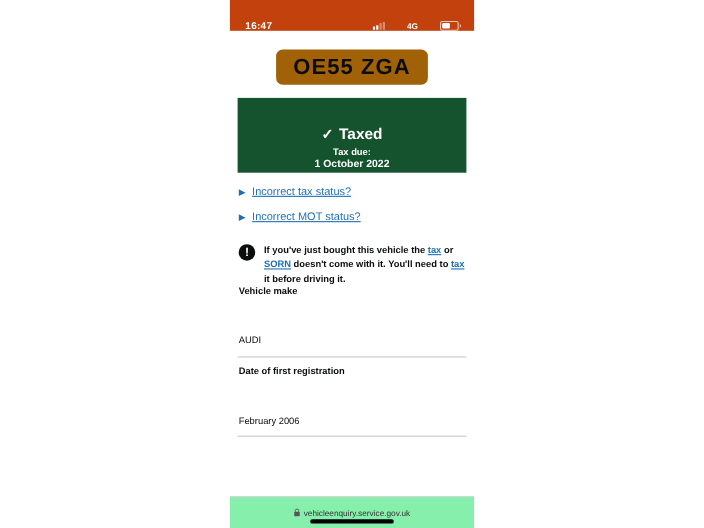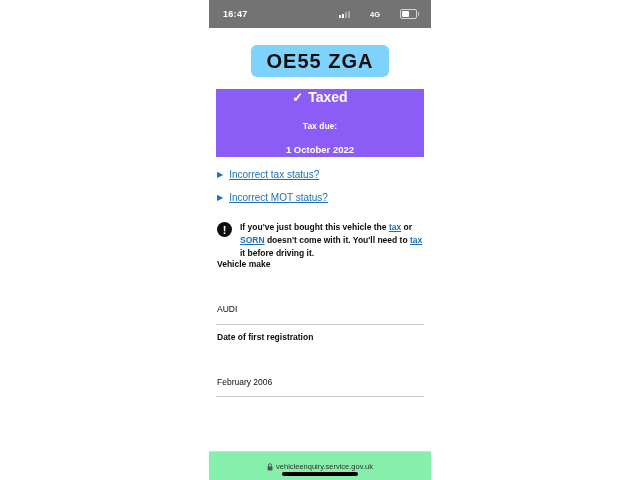--- a/index.html
+++ b/index.html
@@ -1,43 +1,43 @@
 <!DOCTYPE html>
 <html><head>
 <meta charset="utf-8">
 <style>
   html,body{margin:0;padding:0;background:#ffffff;}
   body{width:640px;height:480px;position:relative;overflow:hidden;
        font-family:"Liberation Sans", sans-serif;color:#0b0c0c;}
   .phone{position:absolute;left:209px;top:0;width:222px;height:480px;background:#ffffff;}
 
   
-  .status-bar{height:28px;background:#737373;display:flex;align-items:center;
+  .status-bar{height:28px;background:#c2410c;display:flex;align-items:flex-end;
               justify-content:space-between;padding:0 14px;box-sizing:border-box;}
   .sb-time{color:#fff;font-size:9px;font-weight:bold;letter-spacing:.3px;}
   .sb-right{display:flex;align-items:center;gap:20px;}
   .sig{display:flex;align-items:flex-end;gap:1px;height:8px;}
   .sig i{display:block;width:2px;background:#fff;border-radius:.5px;}
   .sig i.dim{opacity:.4;}
   .sb-net{color:#fff;font-size:7.5px;font-weight:bold;}
   .batt{position:relative;width:15px;height:7.5px;border:1px solid rgba(255,255,255,.7);
         border-radius:2px;}
   .batt::after{content:"";position:absolute;right:-3px;top:2px;width:1.5px;height:3.5px;
         background:rgba(255,255,255,.7);border-radius:0 1px 1px 0;}
   .batt .lvl{position:absolute;left:1px;top:1px;bottom:1px;width:45%;background:#fff;border-radius:1px;}
 
   
   .page{padding:0 7px;}
-  .plate{width:138px;height:32px;margin:17px auto 12px auto;background:#7dd3fc;
+  .plate{width:138px;height:32px;margin:17px auto 12px auto;background:#a16207;
          border-radius:6px;display:flex;align-items:center;justify-content:center;}
   .plate span{font-size:20px;font-weight:bold;letter-spacing:1px;color:#0b0c0c;
               font-family:"Liberation Sans", sans-serif;}
 
-  .banner{background:#8b5cf6;color:#fff;text-align:center;height:68px;
-          display:flex;flex-direction:column;justify-content:space-between;margin-bottom:12px;}
+  .banner{background:#14532d;color:#fff;text-align:center;height:68px;
+          display:flex;flex-direction:column;justify-content:flex-end;margin-bottom:12px;}
   .banner-title{font-size:14px;font-weight:bold;margin-bottom:4px;}
   .banner-title .chk{margin-right:5px;font-size:13px;}
   .banner-sub{font-size:8.5px;font-weight:bold;line-height:1.35;}
   .banner-date{font-size:9.5px;font-weight:bold;line-height:1.35;}
 
   .details-link{display:flex;align-items:center;margin:0 0 12px 1px;}
   .details-link .tri{color:#1d70b8;font-size:8px;margin-right:6px;}
   .details-link a{color:#1d70b8;font-size:10px;text-decoration:underline;}
 
   .warning{display:flex;margin:18px 1px 0 1px;}

